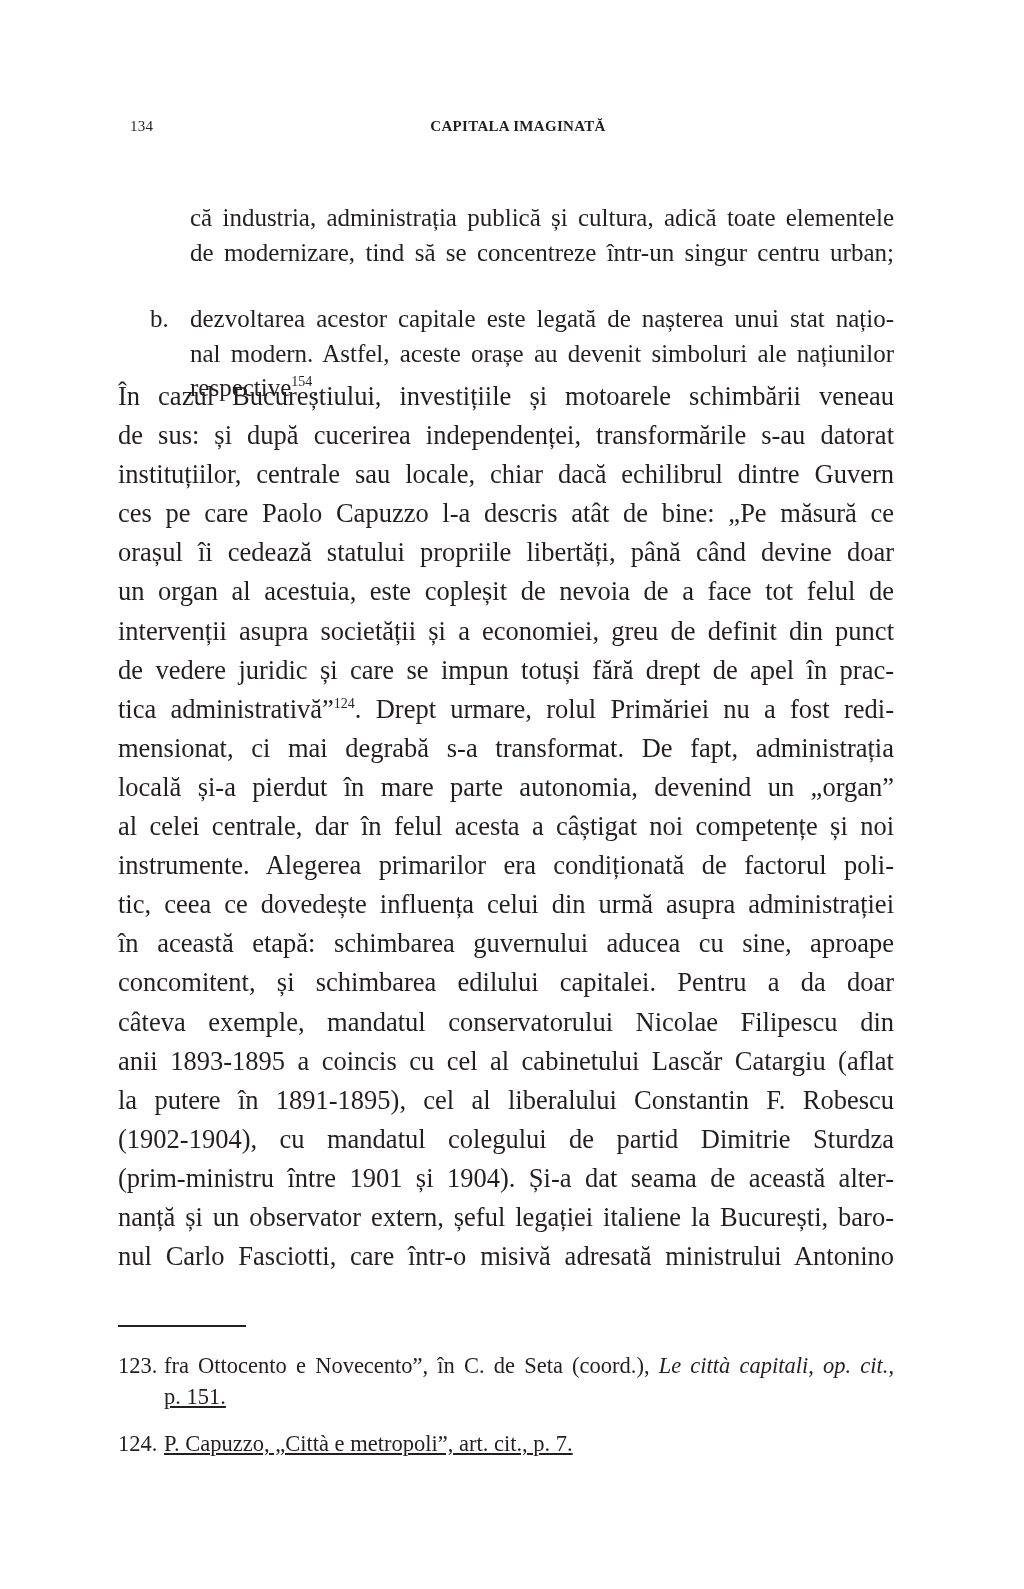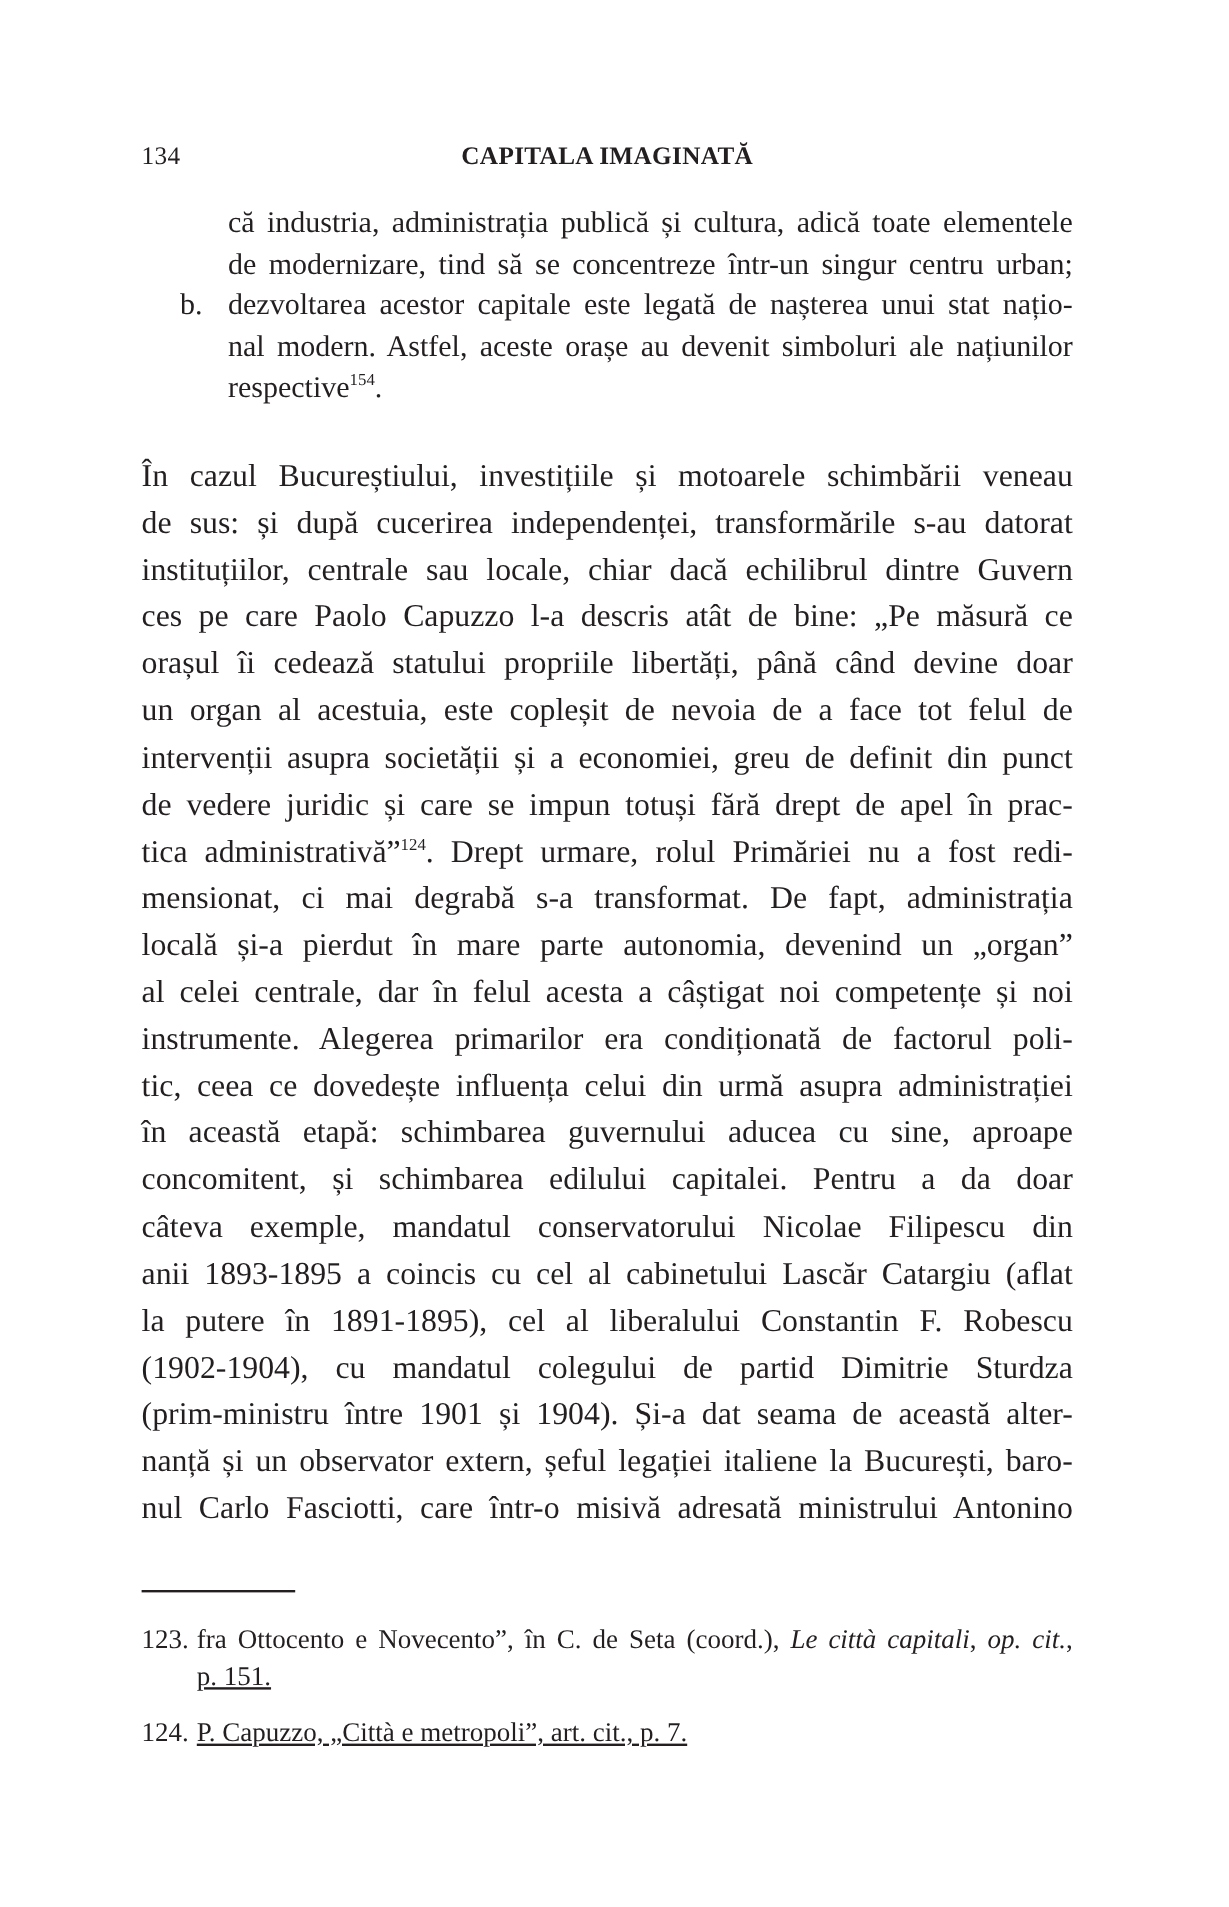--- a/index.html
+++ b/index.html
@@ -17,24 +17,24 @@
     }
     .page {
       position: absolute;
       left: 118px;
       top: 0;
       width: 776px;
     }
     .running-head {
       position: absolute;
       top: 118px;
-      left: 0;
+      left: 12px;
       width: 776px;
       height: 28px;
-      font-size: 21px;
+      font-size: 15px;
       letter-spacing: 0.3px;
     }
     .page-number {
       position: absolute;
       left: 0;
       top: 0;
     }
     .header-title {
       position: absolute;
       left: 0;
@@ -48,20 +48,21 @@
       top: 169px;
       left: 0;
       width: 776px;
       font-size: 25px;
       line-height: 34.6px;
     }
     .list-item {
       position: relative;
       padding-left: 72px;
       text-align: justify;
+      margin-top: 32px;
     }
     .list-marker {
       position: absolute;
       left: 32px;
       top: 0;
     }
     .line {
       display: block;
       text-align: justify;
       text-align-last: justify;

